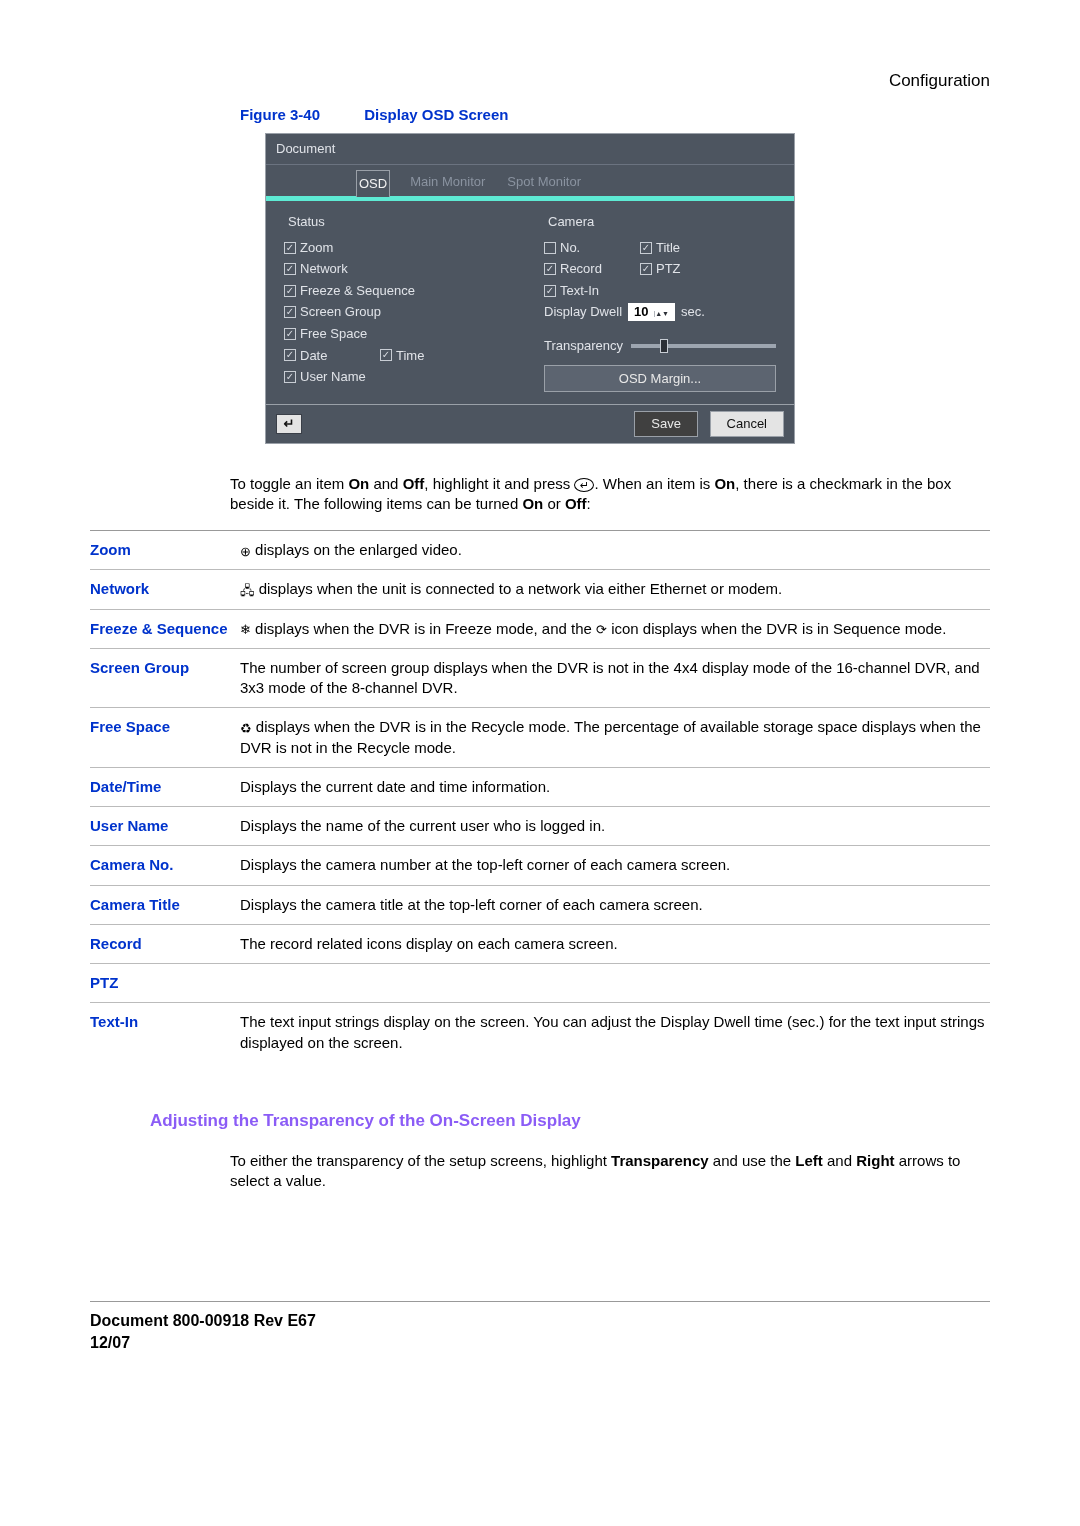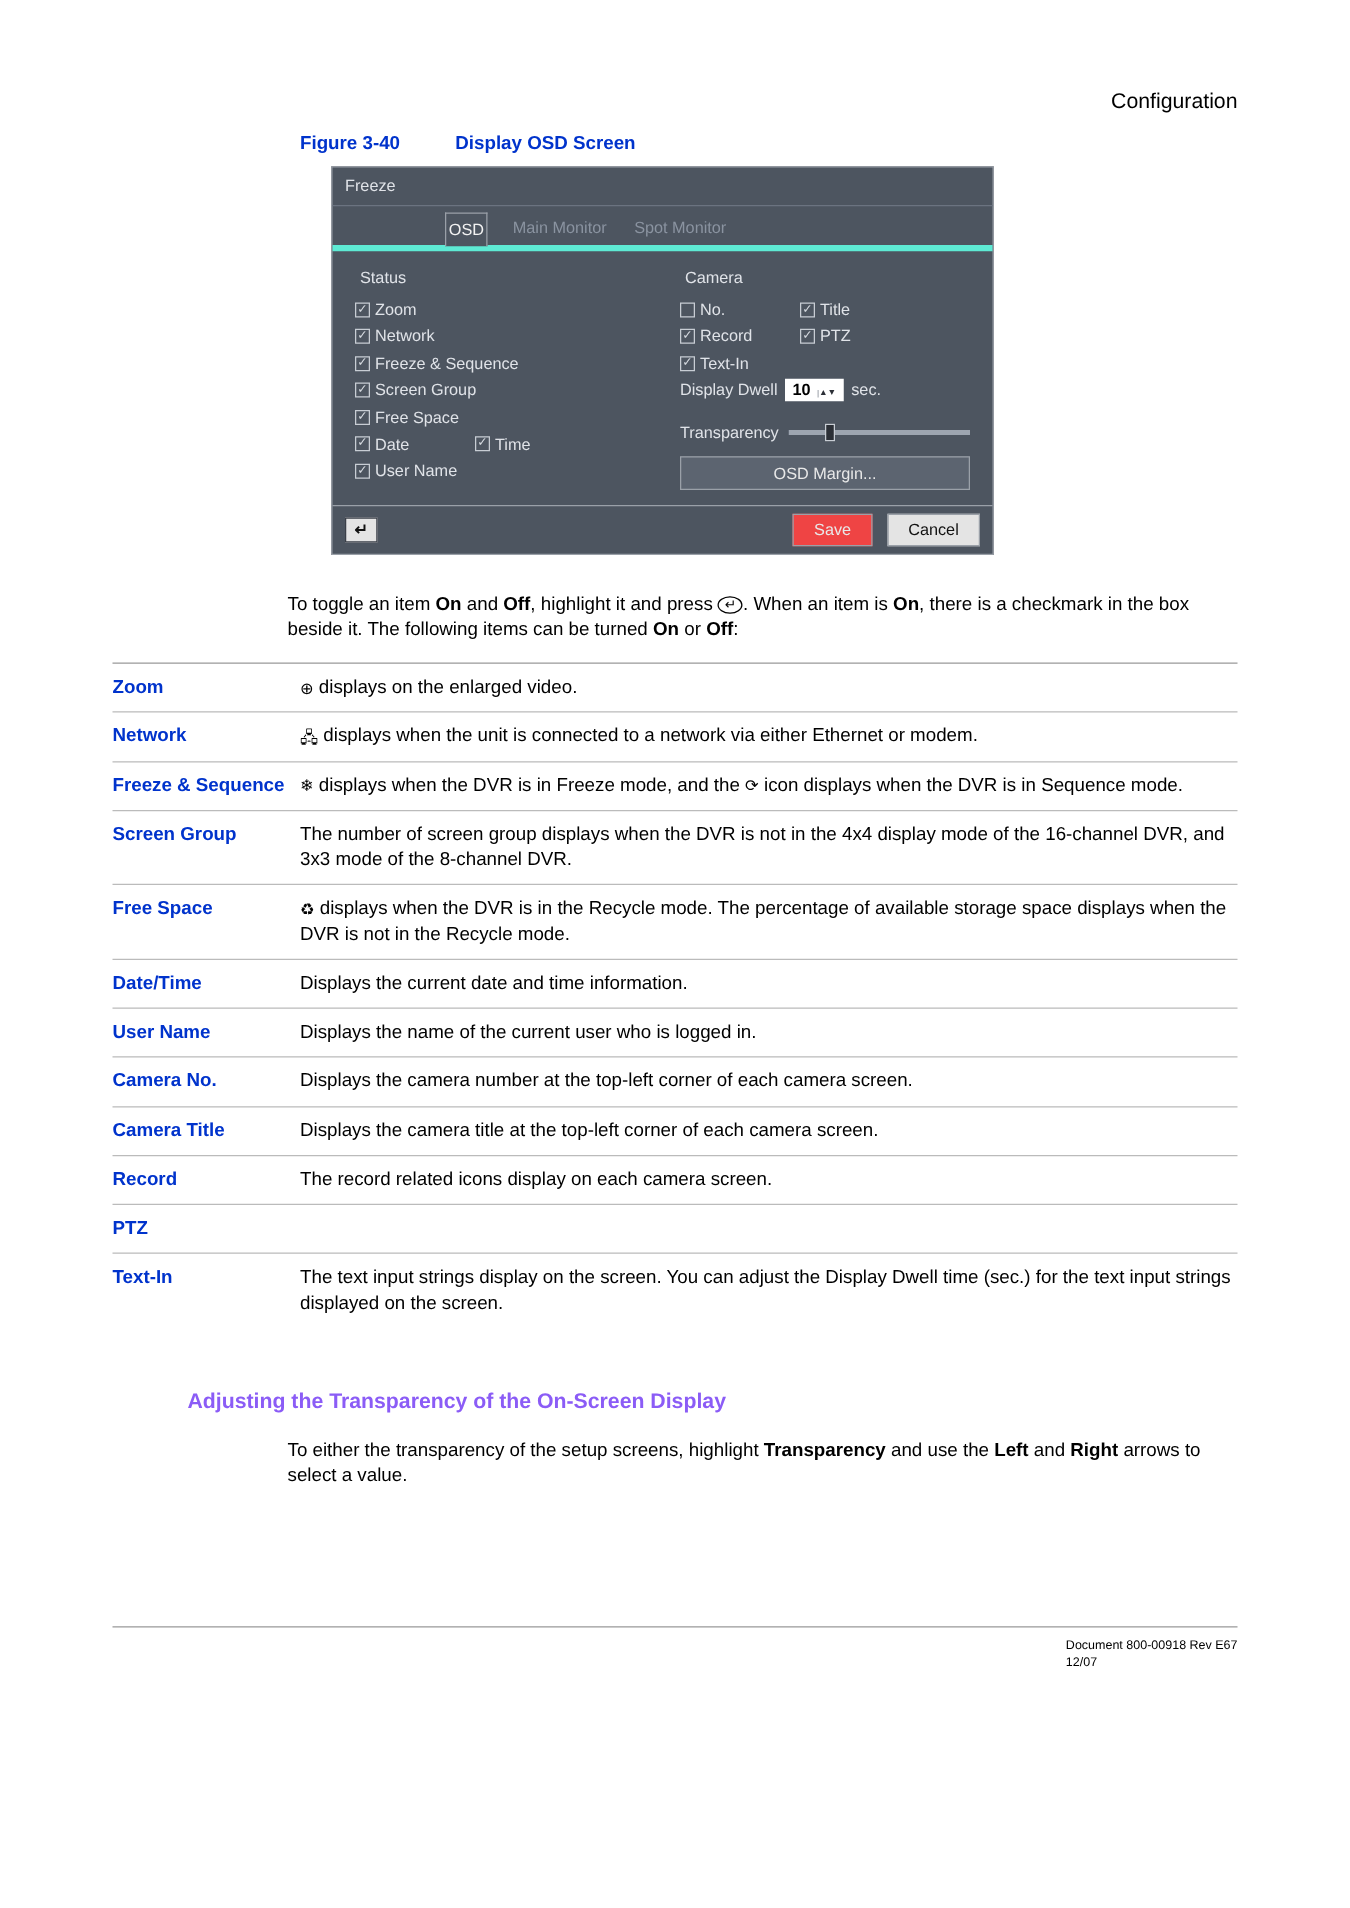--- a/index.html
+++ b/index.html
@@ -153,21 +153,21 @@
     display: inline-flex;
     align-items: center;
     justify-content: center;
     color: #111;
     font-weight: bold;
   }
   .osd-foot-btn {
     display: inline-block;
     padding: 3px 16px;
     border: 1px solid #9aa0a8;
-    background: #ef4444;
+    background: #404040;
     color: #e8e8e8;
     margin-left: 8px;
   }
   .osd-foot-btn.light {
     background: #e4e4e4;
     color: #111;
   }
   
   .para {
     margin: 30px 0 16px 140px;
@@ -216,39 +216,40 @@
   .subsection {
     color: #8b5cf6;
     font-weight: bold;
     font-size: 17px;
     margin: 48px 0 18px 60px;
   }
   .para2 { margin: 0 0 0 140px; }
   
   .page-footer {
     display: flex;
-    justify-content: flex-end;
+    justify-content: flex-start;
     border-top: 1px solid #999;
     margin-top: 110px;
     padding-top: 8px;
-    font-size: 10px;
+    font-size: 16px;
+    font-weight: bold;
   }
 </style>
 </head>
 <body>
 
 <div class="section-title">Configuration</div>
 
 <div class="figure-caption">
   <span class="fig-num">Figure 3-40</span>
   <span>Display OSD Screen</span>
 </div>
 
 <div class="osd-wrap">
-  <div class="osd-title">Freeze</div>
+  <div class="osd-title">Document</div>
   <div class="osd-tabs">
     <div class="osd-tab active">OSD</div>
     <div class="osd-tab">Main Monitor</div>
     <div class="osd-tab">Spot Monitor</div>
   </div>
   <div class="osd-body">
     <div class="osd-col">
       <div class="osd-heading">Status</div>
       <div class="osd-check-row">
           <span class="osd-check">

